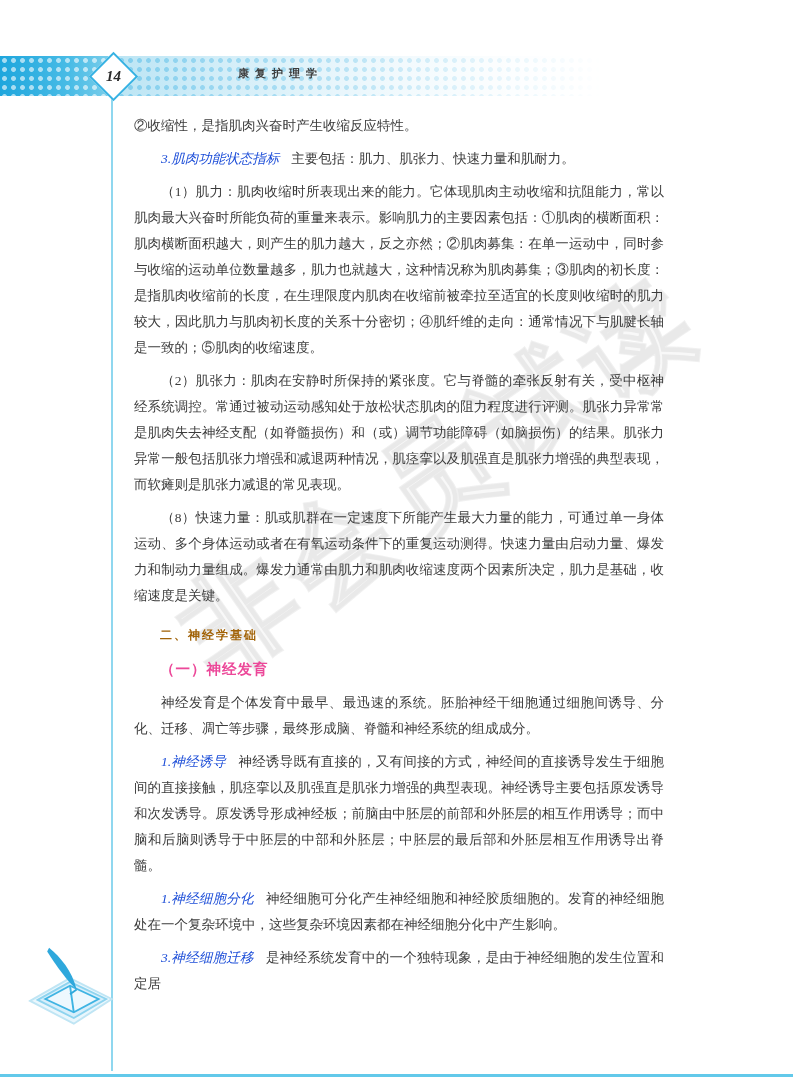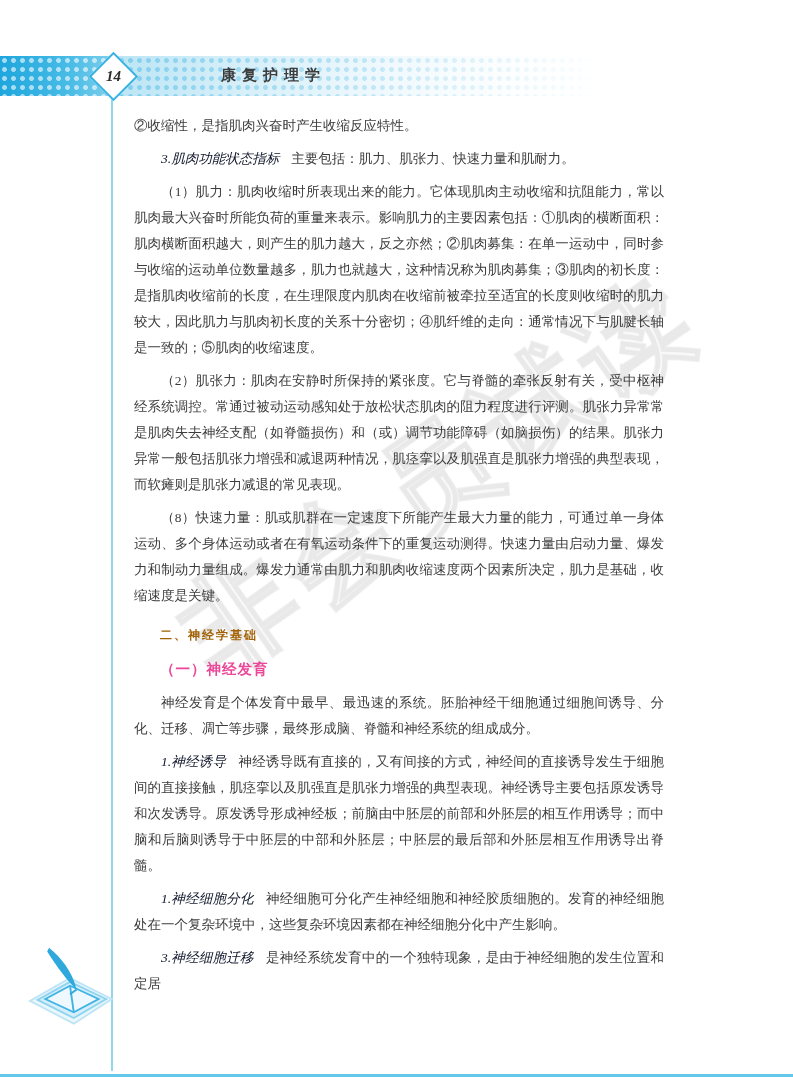--- a/index.html
+++ b/index.html
@@ -32,23 +32,23 @@
     background:#fff; border:2px solid #36b2e3; transform:rotate(45deg);
     z-index:4;
   }
   .pnum {
     position:absolute; left:0; top:0; width:100%; height:100%;
     display:flex; align-items:center; justify-content:center;
     transform:rotate(-45deg);
     font-style:italic; font-weight:700; font-size:15px; color:#2b2b2b;
   }
   .btitle {
-    position:absolute; left:221px; top:66px; margin:0; z-index:5;
+    position:absolute; left:238px; top:66px; margin:0; z-index:5;
     font-family:"Liberation Sans","DejaVu Sans",sans-serif;
-    font-size:15px; font-weight:700; letter-spacing:6px; color:#3c3c3c;
+    font-size:11px; font-weight:700; letter-spacing:6px; color:#3c3c3c;
   }
 
   
   .vline { position:absolute; left:111px; top:94px; width:2px; height:977px; background:#8fd7ef; z-index:1; }
   .bottom-rule { position:absolute; left:0; right:0; bottom:0; height:3px; background:#62c9ea; z-index:1; }
 
   .watermark {
     position:absolute; left:140px; top:400px; z-index:0; pointer-events:none;
     transform:rotate(-35deg); transform-origin:center; white-space:nowrap;
     font-family:"Liberation Sans","DejaVu Sans",sans-serif; font-weight:700;
@@ -57,21 +57,21 @@
     -webkit-text-stroke:2px rgba(110,110,110,.10);
   }
 
   
   .content {
     position:absolute; left:127px; top:106px; width:544px; z-index:2;
     color:#3b3b3b; font-size:13.5px; line-height:26px; text-align:justify;
   }
   .content p { margin:7px; }
   .content p.indent { text-indent:2em; }
-  .runin { color:#0f172a; font-style:italic; margin-right:.9em; }
+  .runin { color:#1d4ed8; font-style:italic; margin-right:.9em; }
   h2.sec {
     margin:13px 0 9px 33px; font-family:"Liberation Sans","DejaVu Sans",sans-serif;
     color:#a16207; font-size:12px; font-weight:700; letter-spacing:2px; line-height:26px;
   }
   h3.sub {
     margin:9px 0 5px 33px; font-family:Liberation Mono, monospace;
     color:#ec4899; font-size:14.5px; font-weight:700; letter-spacing:1px; line-height:26px;
   }
 
   

